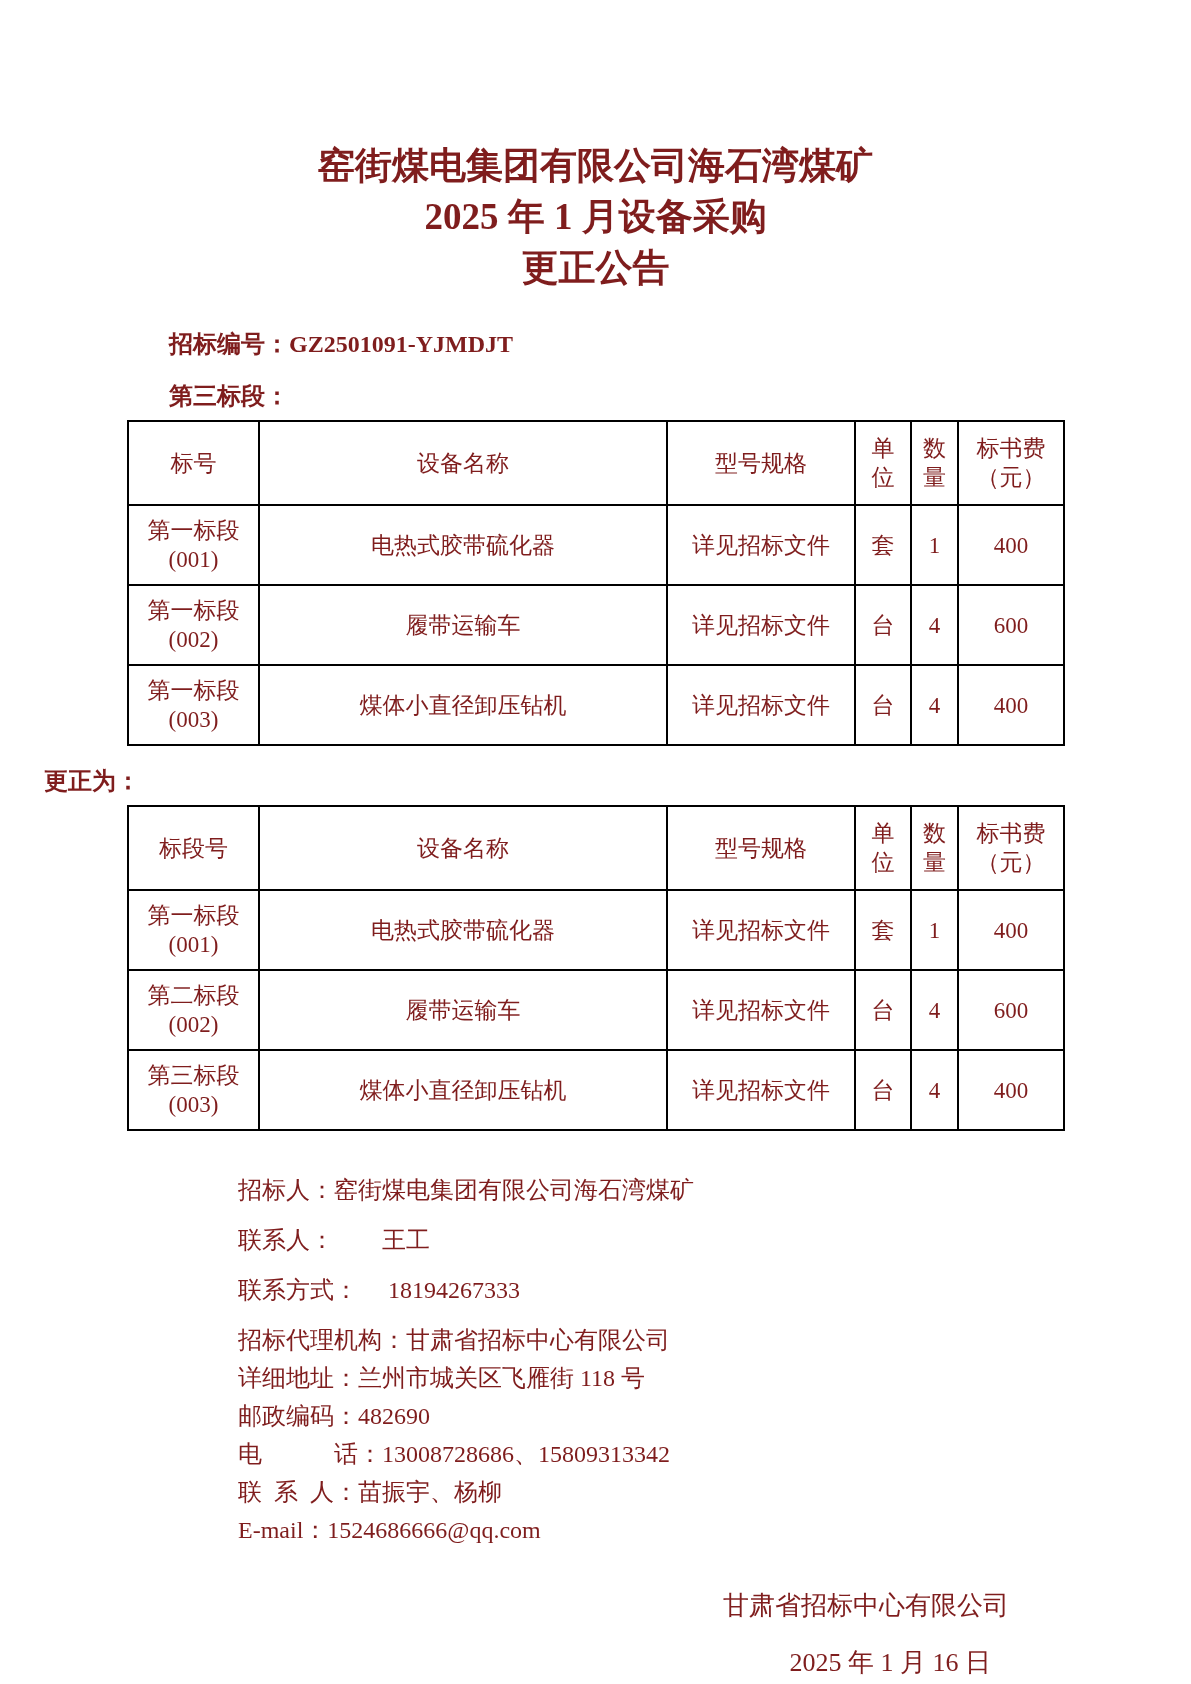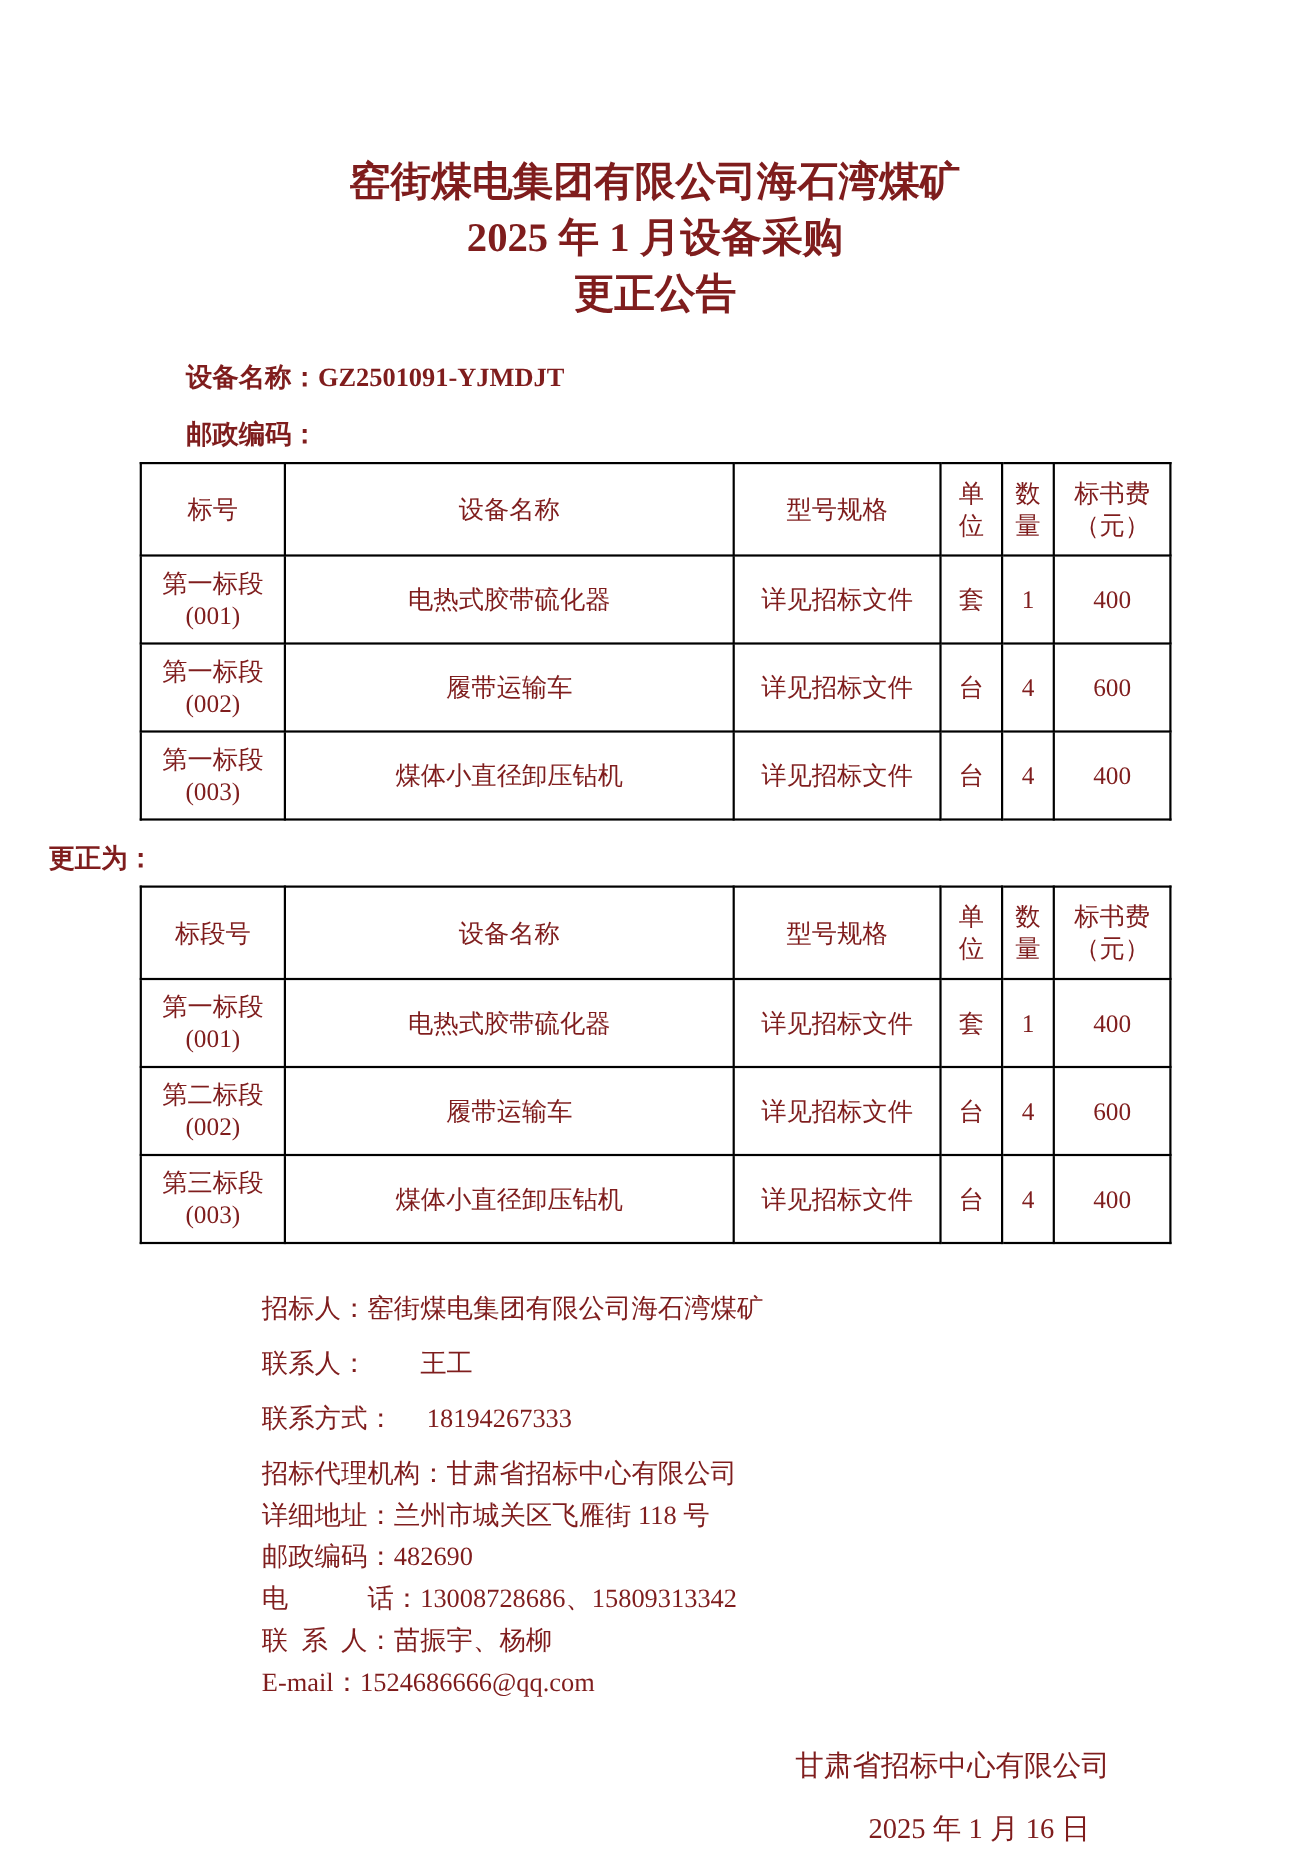--- a/index.html
+++ b/index.html
@@ -38,23 +38,23 @@
 <body>
 
 <div class="page">
 
   <div class="title-block">
     <div class="title-line">窑街煤电集团有限公司海石湾煤矿</div>
     <div class="title-line">2025 年 1 月设备采购</div>
     <div class="title-line">更正公告</div>
   </div>
 
-  <div class="label-row tender-row"><span>设备名称：</span><span>GZ2501091-YJMDJT</span></div>
+  <div class="label-row tender-row"><span>招标编号：</span><span>GZ2501091-YJMDJT</span></div>
 
-  <div class="label-row section-row-1">邮政编码：</div>
+  <div class="label-row section-row-1">第三标段：</div>
 
   <table class="ann">
     <colgroup>
       <col style="width:131px">
         <col style="width:408px">
         <col style="width:188px">
       <col style="width:56px">
         <col style="width:47px">
         <col style="width:106px">
     </colgroup>

